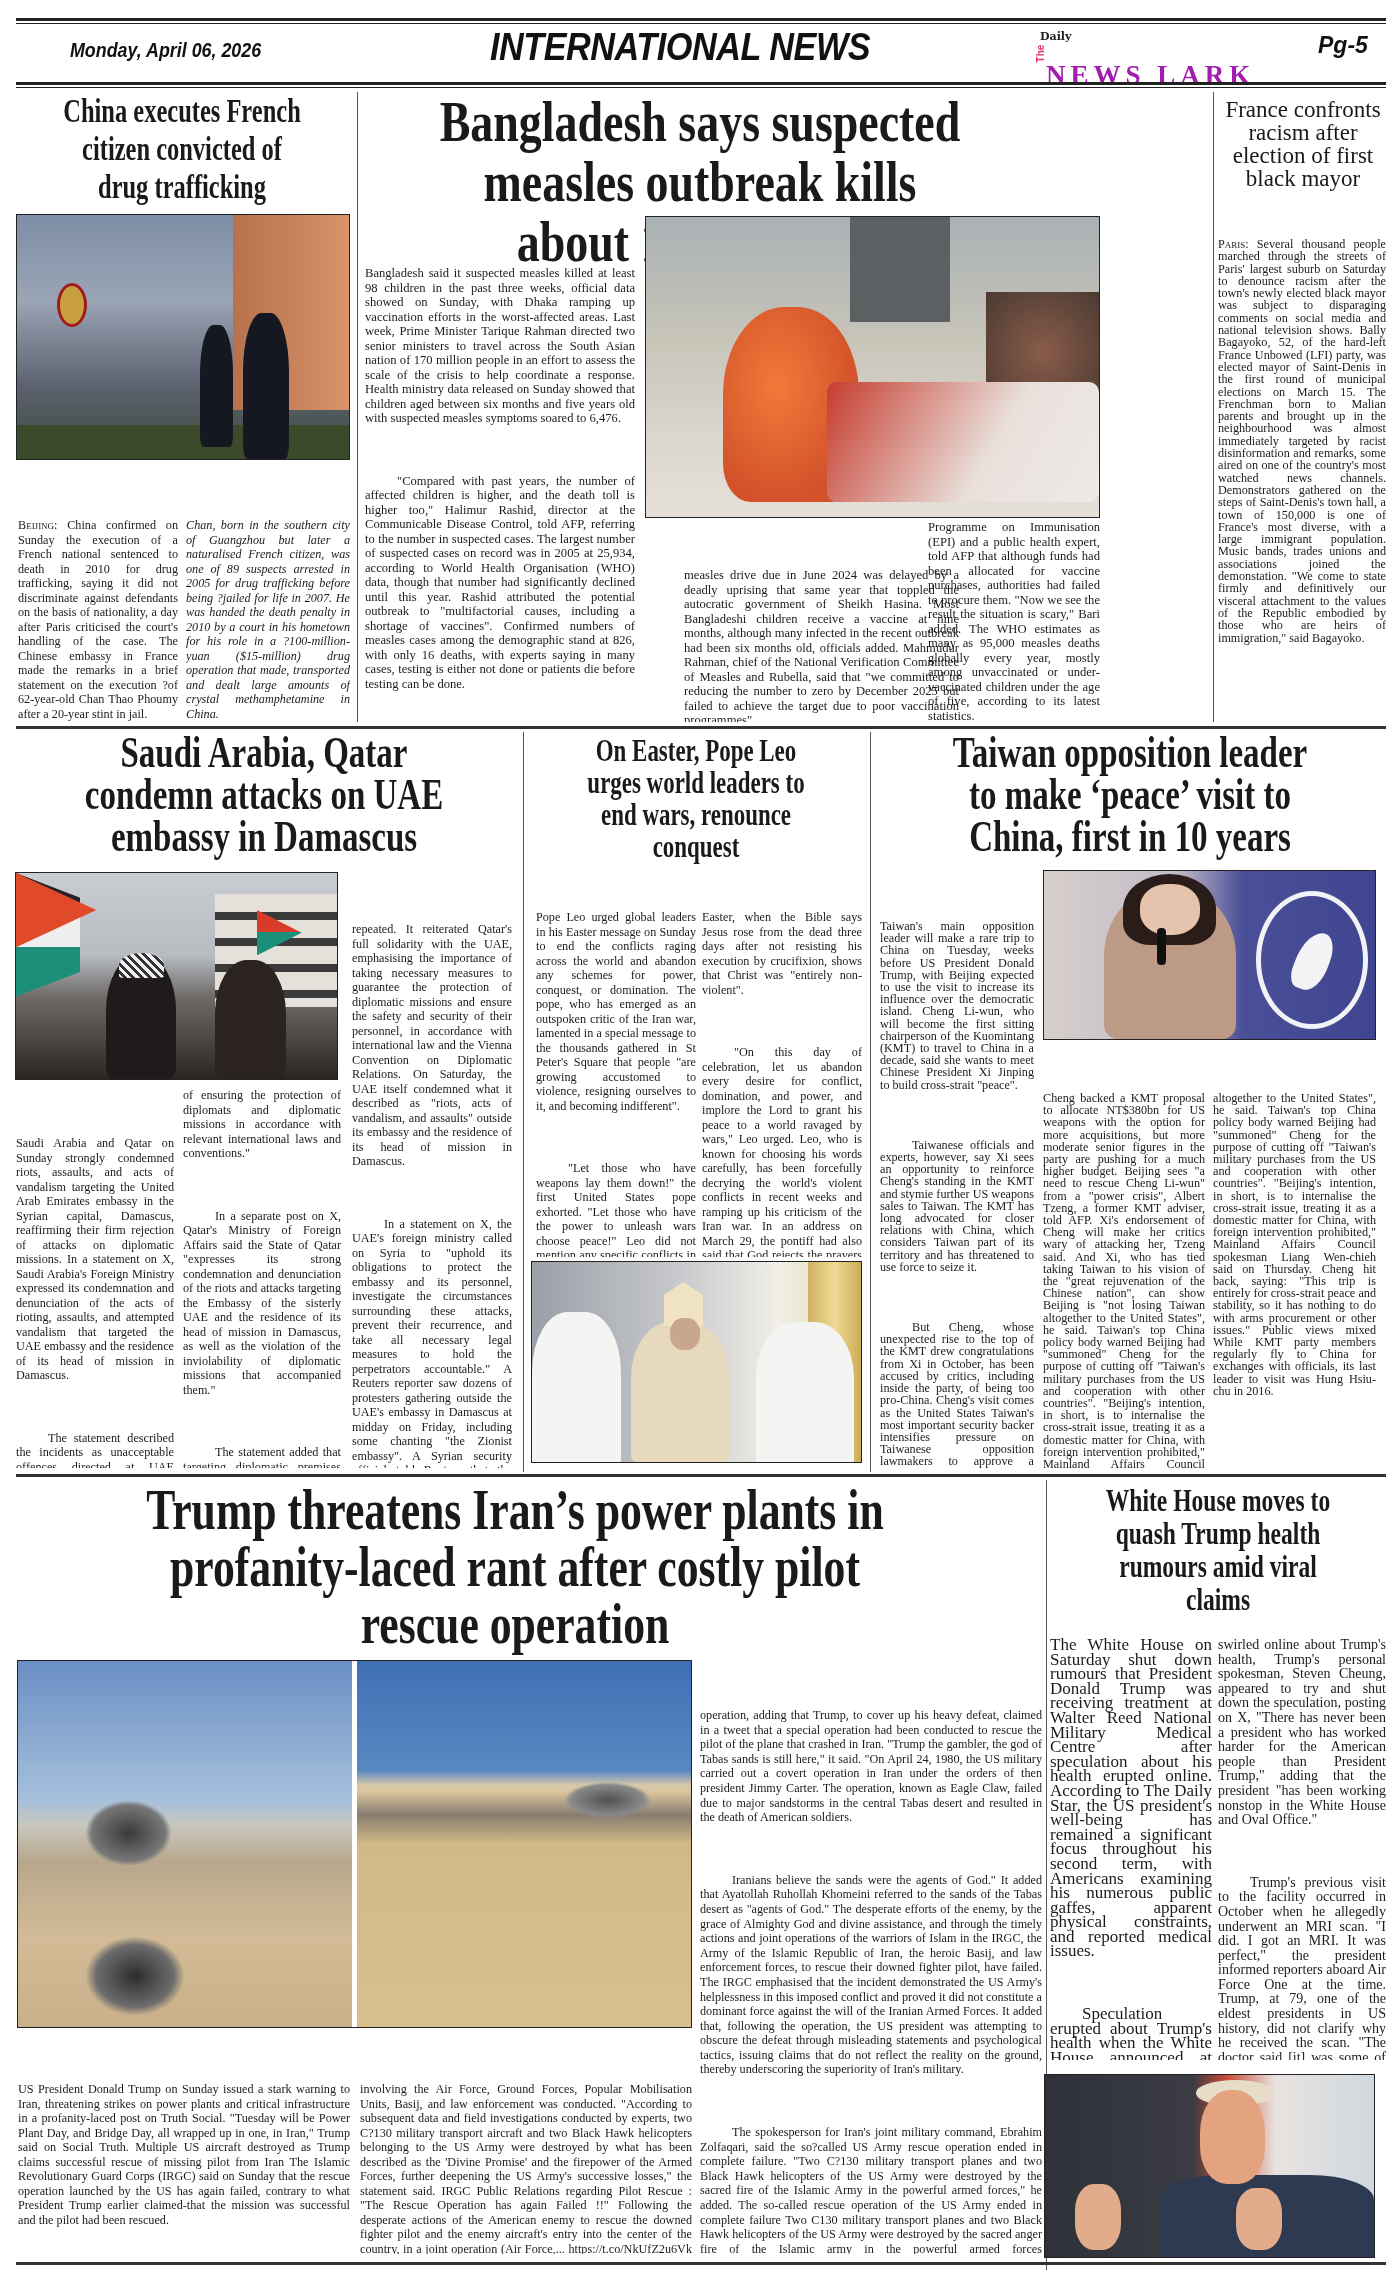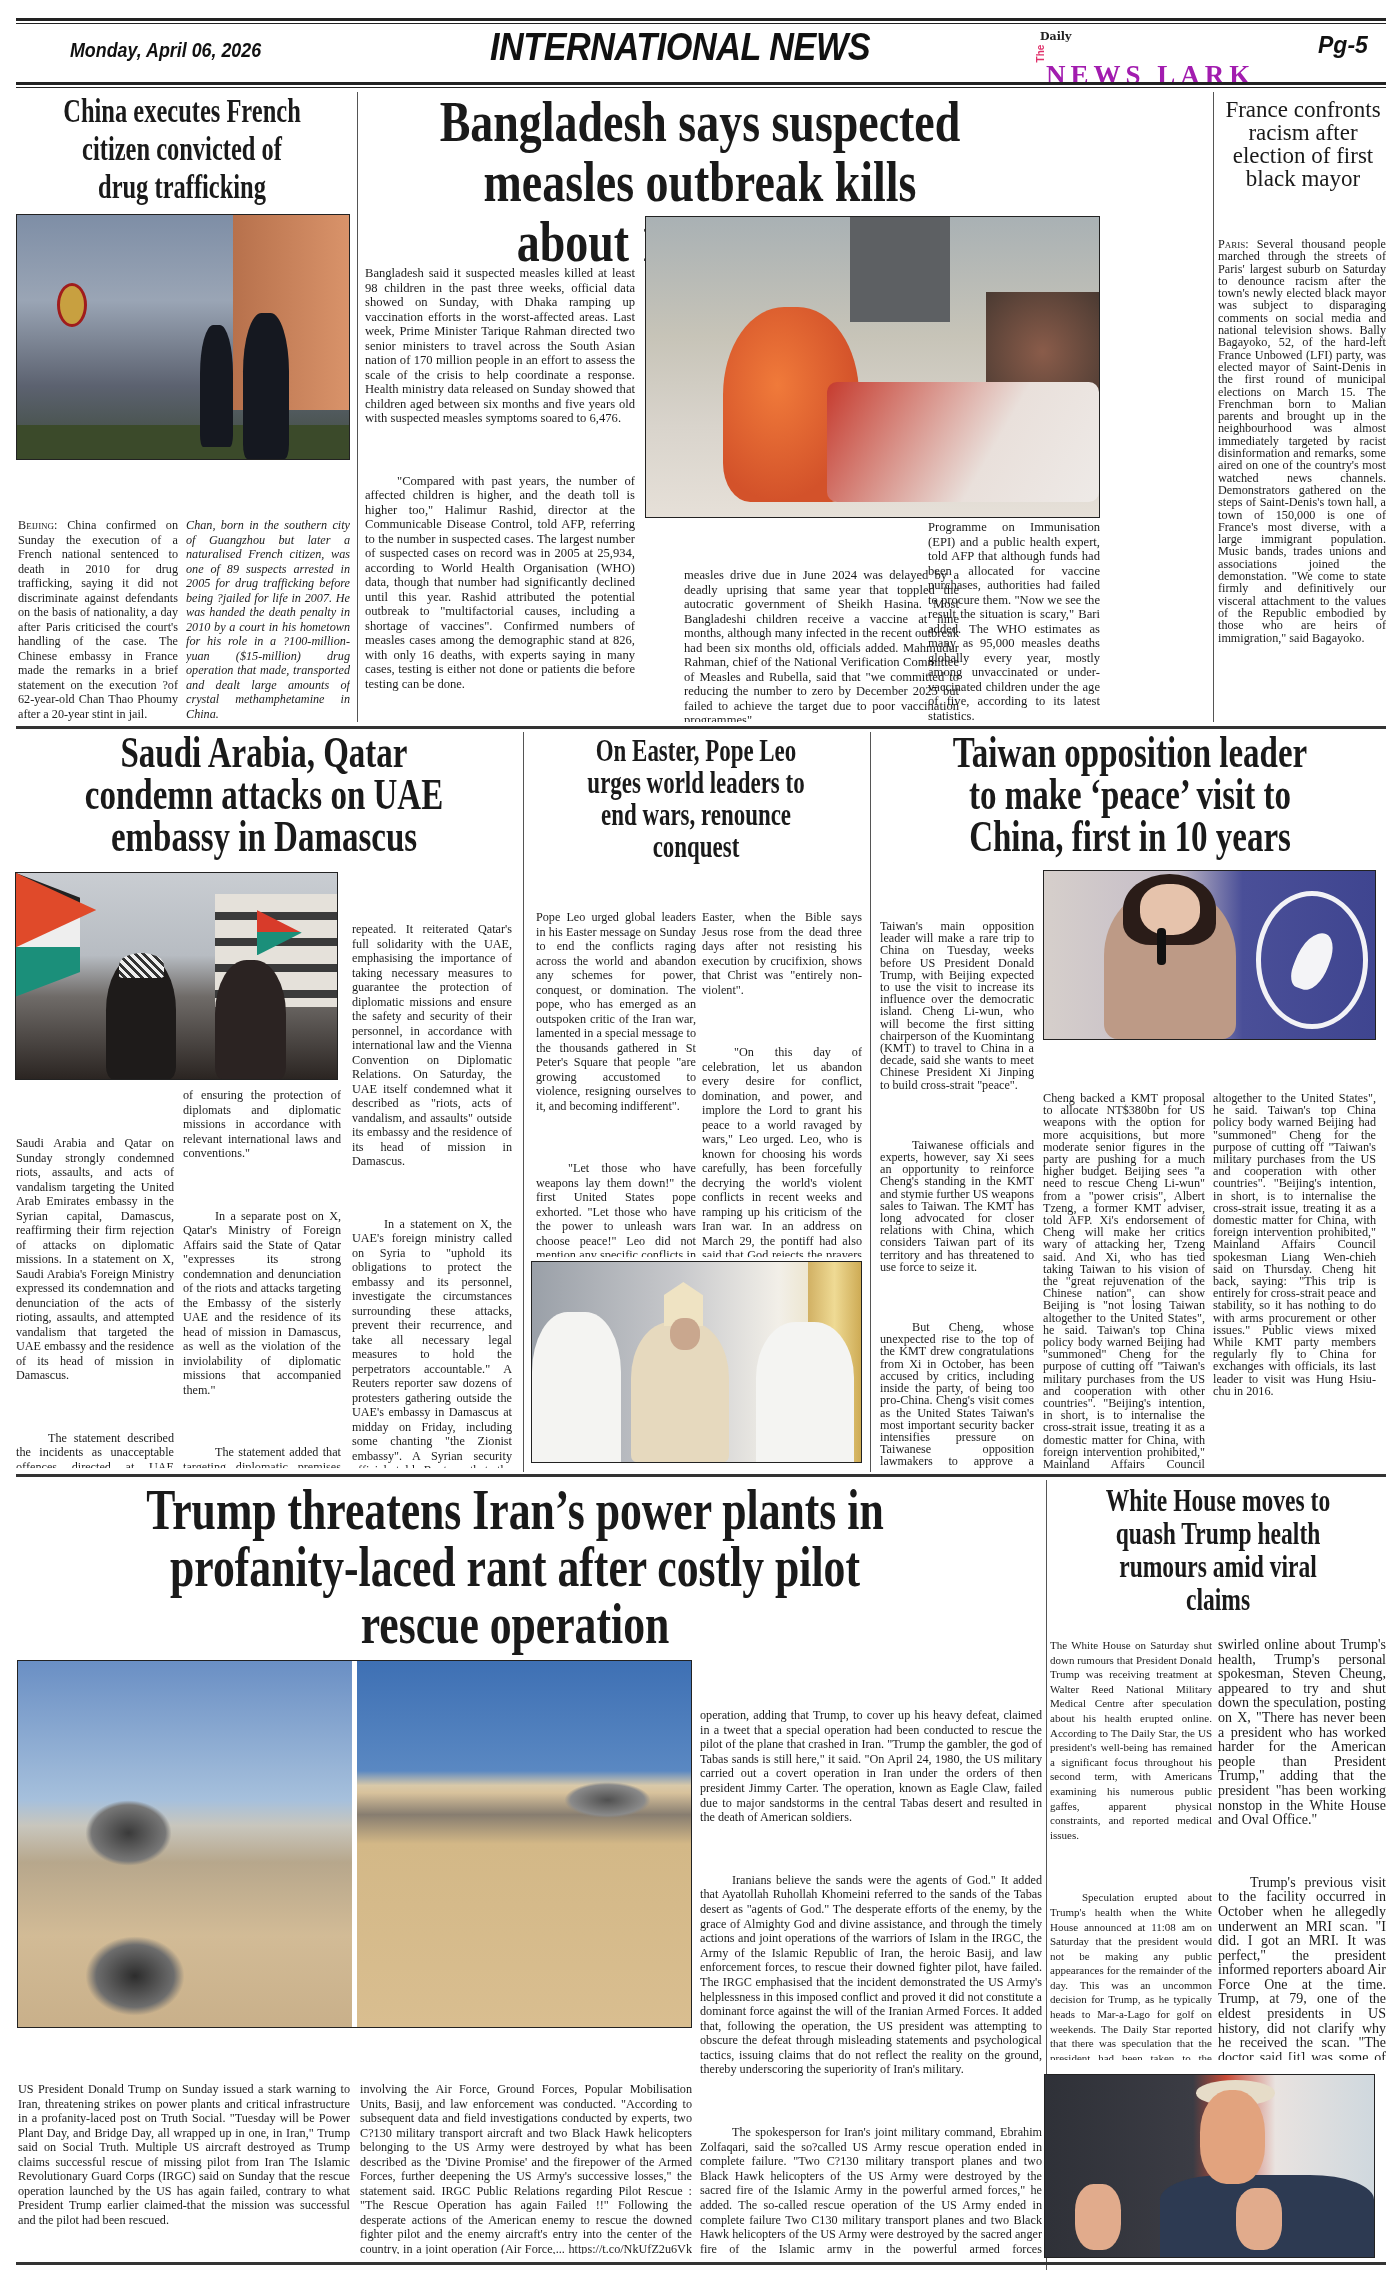--- a/index.html
+++ b/index.html
@@ -240,21 +240,21 @@
   <div class="body" style="left:700px; top:1660px; width:342px; height:594px; overflow:hidden; font-size:12.2px; line-height:14.6px;">
     <p style="text-indent:0;">operation, adding that Trump, to cover up his heavy defeat, claimed in a tweet that a special operation had been conducted to rescue the pilot of the plane that crashed in Iran. "Trump the gambler, the god of Tabas sands is still here," it said. "On April 24, 1980, the US military carried out a covert operation in Iran under the orders of then president Jimmy Carter. The operation, known as Eagle Claw, failed due to major sandstorms in the central Tabas desert and resulted in the death of American soldiers.</p>
     <p>Iranians believe the sands were the agents of God." It added that Ayatollah Ruhollah Khomeini referred to the sands of the Tabas desert as "agents of God." The desperate efforts of the enemy, by the grace of Almighty God and divine assistance, and through the timely actions and joint operations of the warriors of Islam in the IRGC, the Army of the Islamic Republic of Iran, the heroic Basij, and law enforcement forces, to rescue their downed fighter pilot, have failed. The IRGC emphasised that the incident demonstrated the US Army's helplessness in this imposed conflict and proved it did not constitute a dominant force against the will of the Iranian Armed Forces. It added that, following the operation, the US president was attempting to obscure the defeat through misleading statements and psychological tactics, issuing claims that do not reflect the reality on the ground, thereby underscoring the superiority of Iran's military.</p>
     <p>The spokesperson for Iran's joint military command, Ebrahim Zolfaqari, said the so?called US Army rescue operation ended in complete failure. "Two C?130 military transport planes and two Black Hawk helicopters of the US Army were destroyed by the sacred fire of the Islamic Army in the powerful armed forces," he added. The so-called rescue operation of the US Army ended in complete failure Two C130 military transport planes and two Black Hawk helicopters of the US Army were destroyed by the sacred anger fire of the Islamic army in the powerful armed forces pic.twitter.com/vzBRxGsjI8 Iran's Revolutionary Guards say they targeted petrochemical facilities in the Gulf Iran's Revolutionary Guards claimed responsibility on Sunday for attacks on petrochemical plants in the UAE, Kuwait and Bahrain.</p>
   </div>
 </div>
 <div class="vrule" style="left:1046px; top:1480px; height:790px;"></div>
 
 <div>
   <div class="hl" style="left:1048px; top:1484px; width:340px; font-size:31px; line-height:33px; transform:scaleX(0.76);">White House moves to quash Trump health rumours amid viral claims</div>
-  <div class="body" style="left:1050px; top:1590px; width:162px; height:470px; overflow:hidden; font-size:11px; line-height:14.6px;">
+  <div class="body" style="left:1050px; top:1590px; width:162px; height:470px; overflow:hidden; font-size:17px; line-height:14.6px;">
     <p>The White House on Saturday shut down rumours that President Donald Trump was receiving treatment at Walter Reed National Military Medical Centre after speculation about his health erupted online. According to The Daily Star, the US president's well-being has remained a significant focus throughout his second term, with Americans examining his numerous public gaffes, apparent physical constraints, and reported medical issues.</p>
     <p>Speculation erupted about Trump's health when the White House announced at 11:08 am on Saturday that the president would not be making any public appearances for the remainder of the day. This was an uncommon decision for Trump, as he typically heads to Mar-a-Lago for golf on weekends. The Daily Star reported that there was speculation that the president had been taken to the military hospital after streets in the Washington area were closed. As rumours swirled online about Trump's health, Trump's personal spokesman, Steven Cheung, appeared to try and shut down the speculation, posting on X, "There has never been a president who has worked harder for the American people than President Trump," adding that the president "has been working nonstop in the White House and Oval Office."</p>
   </div>
   <div class="body" style="left:1218px; top:1590px; width:168px; height:470px; overflow:hidden; font-size:14px; line-height:14.6px;">
     <p style="text-indent:0;">swirled online about Trump's health, Trump's personal spokesman, Steven Cheung, appeared to try and shut down the speculation, posting on X, "There has never been a president who has worked harder for the American people than President Trump," adding that the president "has been working nonstop in the White House and Oval Office."</p>
     <p>Trump's previous visit to the facility occurred in October when he allegedly underwent an MRI scan. "I did. I got an MRI. It was perfect," the president informed reporters aboard Air Force One at the time. Trump, at 79, one of the eldest presidents in US history, did not clarify why he received the scan. "The doctor said [it] was some of the best reports, for the age, they've ever seen," Trump added. According to The Daily Star, Trump even advised reporters to "ask the doctors" when questioned about why he had the MRI.</p>
   </div>
   <div class="photo ph-trump" style="left:1044px; top:2074px; width:331px; height:184px;">
     <div class="suit"></div>
       <div class="hair"></div>

